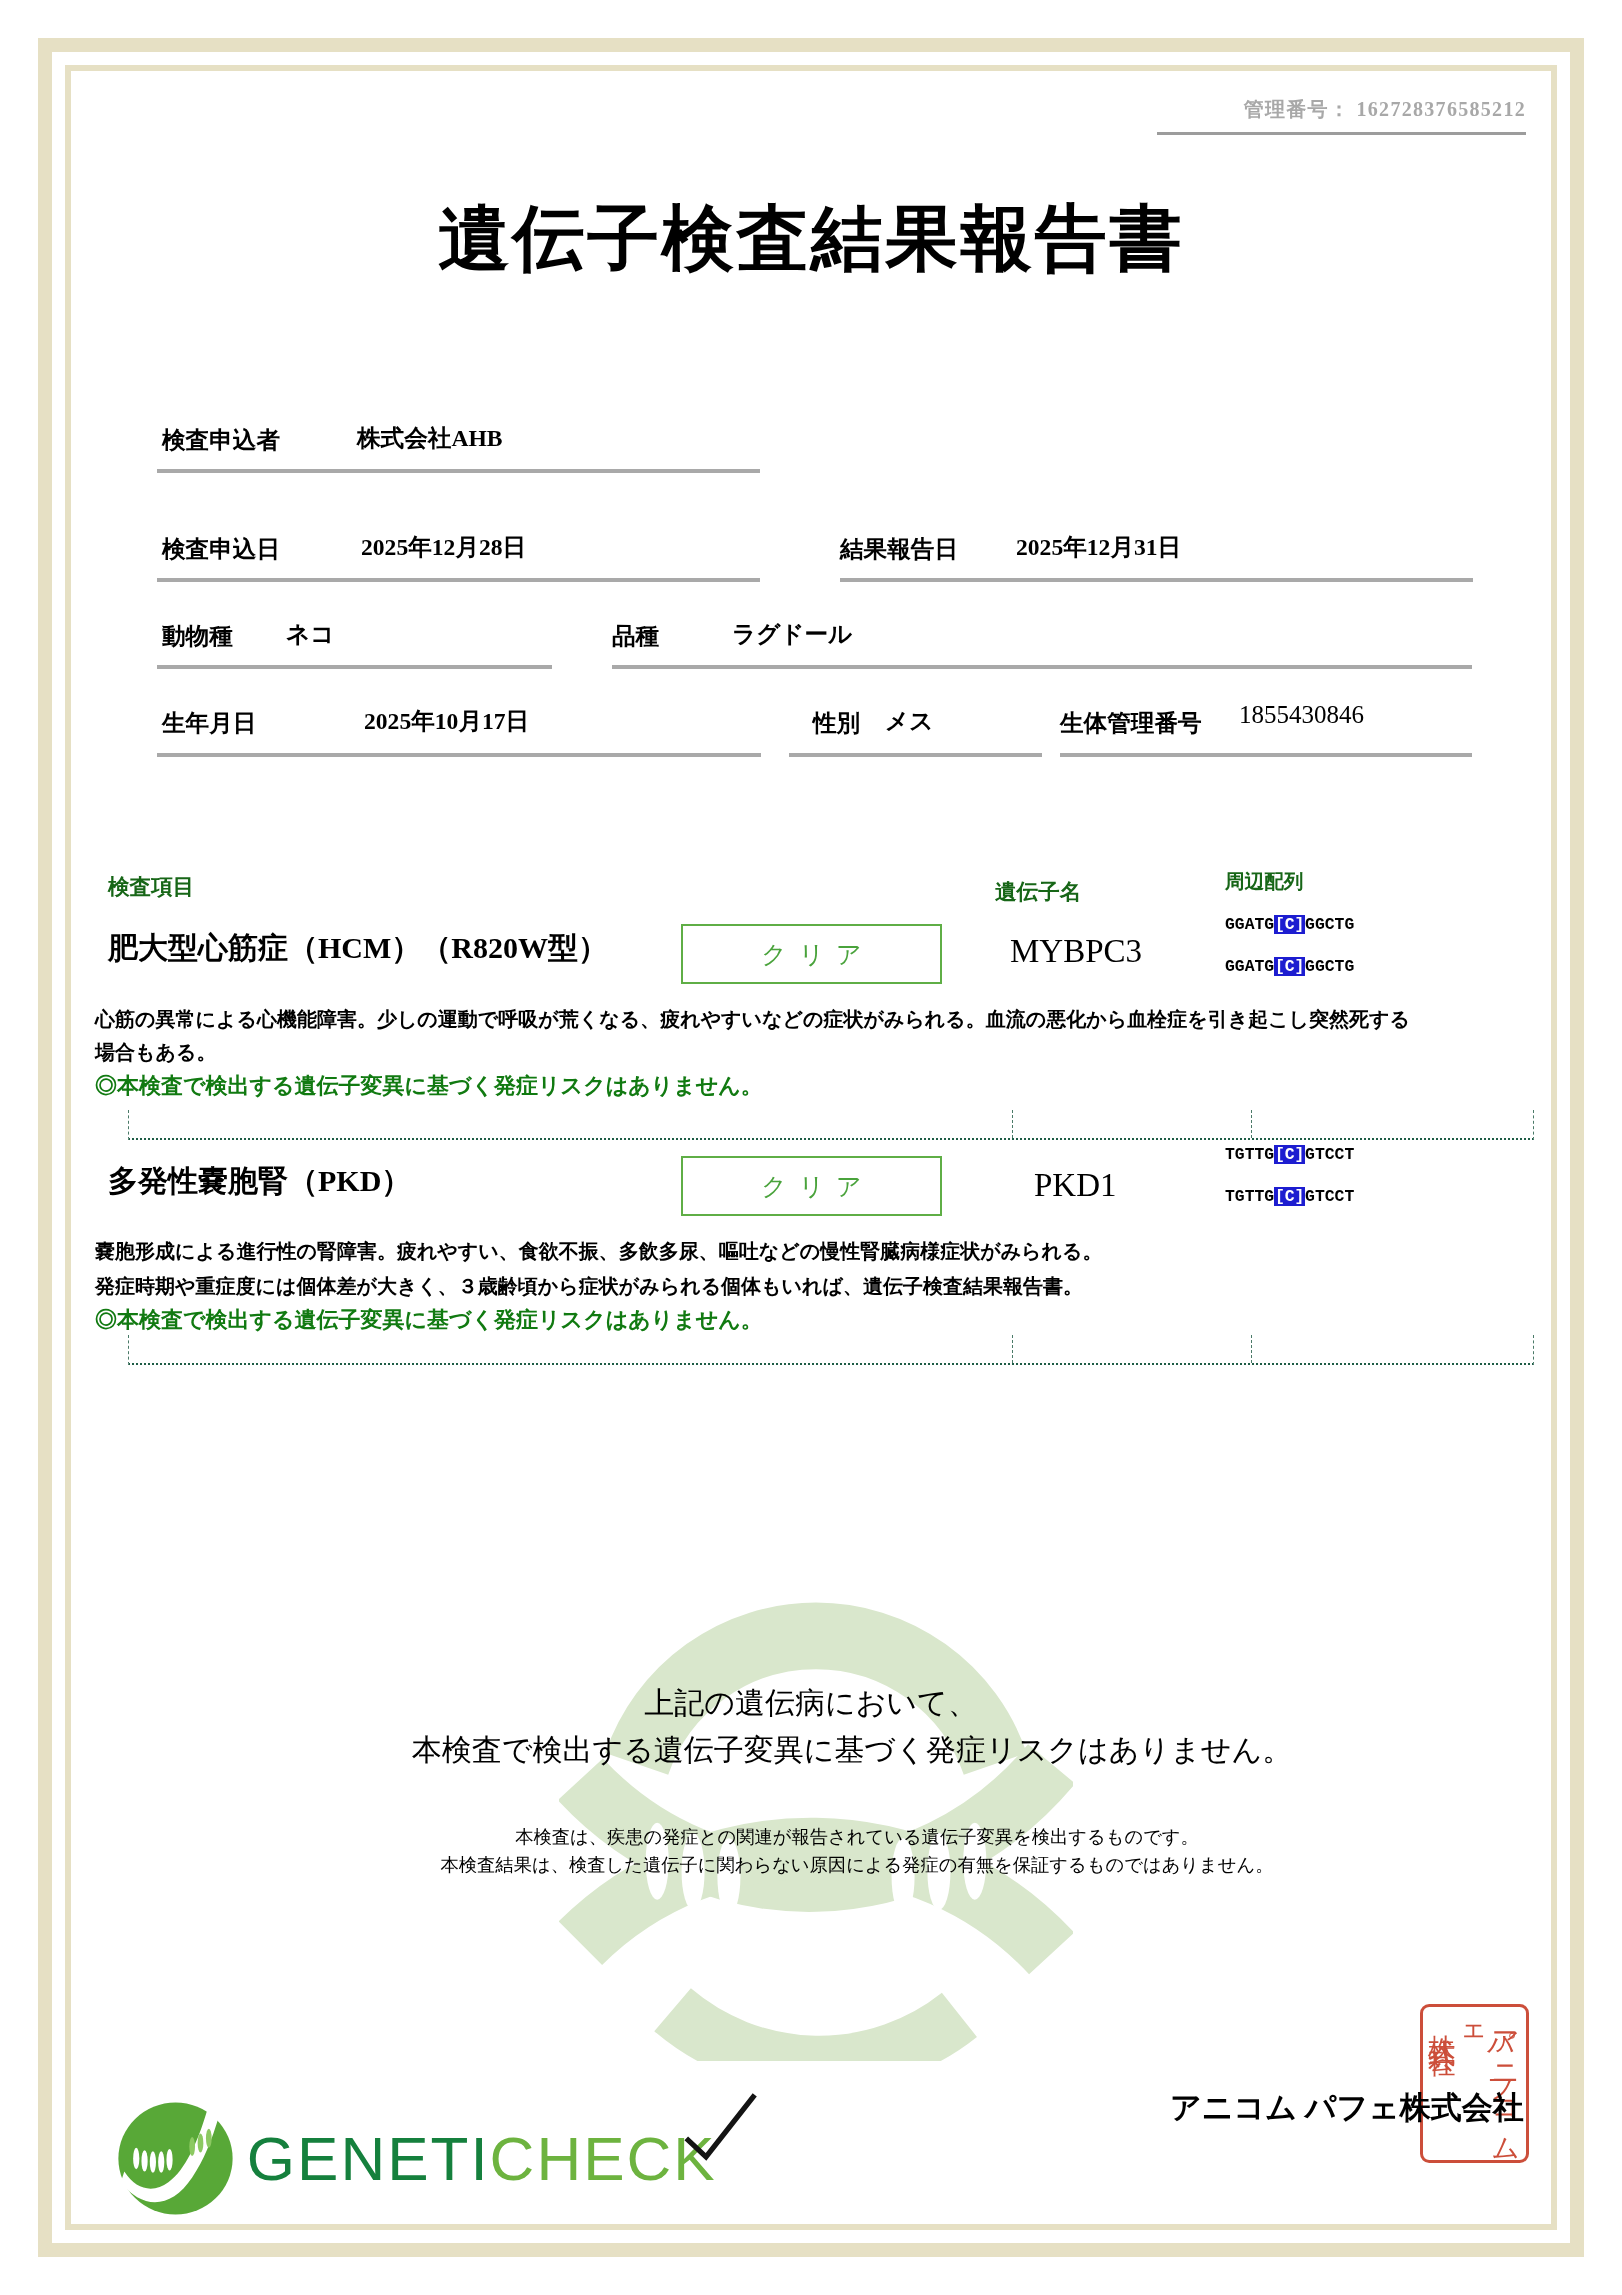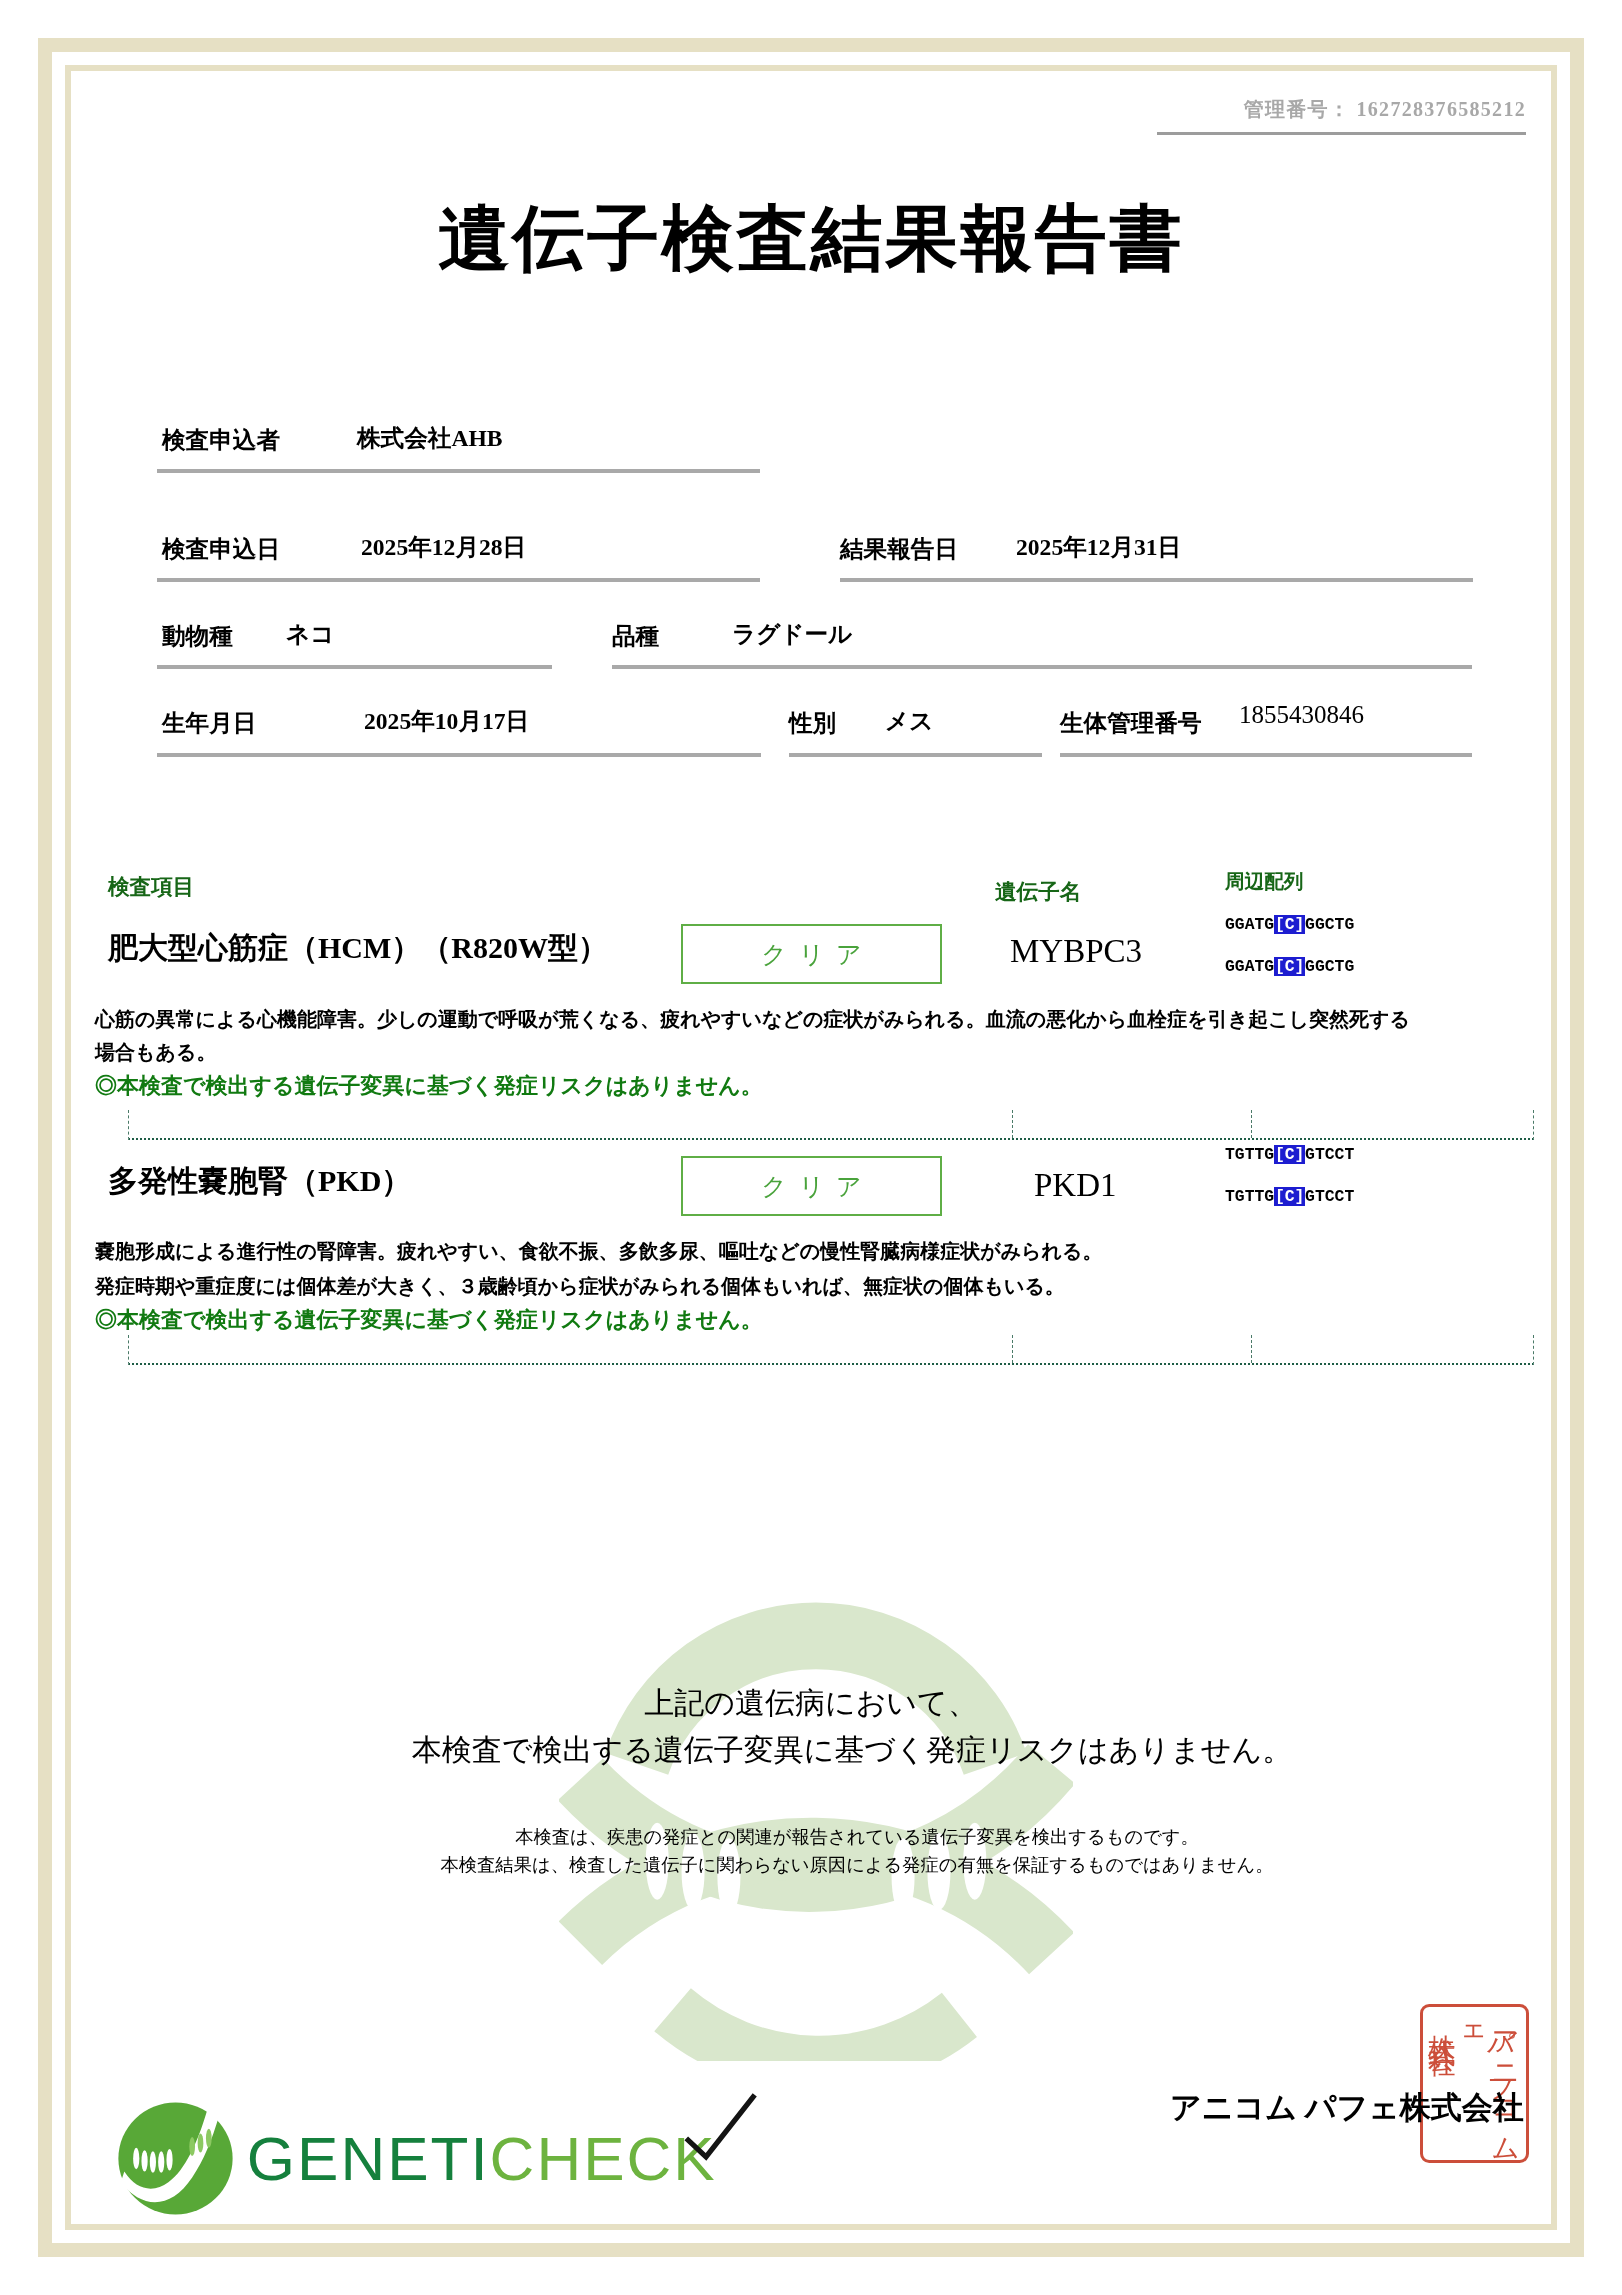--- a/index.html
+++ b/index.html
@@ -87,21 +87,21 @@
   <div class="lbl" style="left:162px;top:620px;">動物種</div>
   <div class="val" style="left:286px;top:618px;">ネコ</div>
   <div class="uline" style="left:157px;top:665px;width:395px;"></div>
   <div class="lbl" style="left:612px;top:620px;">品種</div>
   <div class="val" style="left:732px;top:618px;">ラグドール</div>
   <div class="uline" style="left:612px;top:665px;width:860px;"></div>
 
   <div class="lbl" style="left:162px;top:707px;">生年月日</div>
   <div class="val" style="left:364px;top:705px;">2025年10月17日</div>
   <div class="uline" style="left:157px;top:753px;width:604px;"></div>
-  <div class="lbl" style="left:789px;top:707px;">性別</div>
+  <div class="lbl" style="left:813px;top:707px;">性別</div>
   <div class="val" style="left:885px;top:705px;">メス</div>
   <div class="uline" style="left:789px;top:753px;width:253px;"></div>
   <div class="lbl" style="left:1060px;top:707px;">生体管理番号</div>
   <div class="val" style="left:1239px;top:701px;font-weight:400;font-size:25px;">1855430846</div>
   <div class="uline" style="left:1060px;top:753px;width:412px;"></div>
 
   <div class="sec-h" style="left:108px;top:872px;">検査項目</div>
   <div class="sec-h" style="left:995px;top:877px;">遺伝子名</div>
   <div class="sec-h" style="left:1225px;top:868px;font-size:19.6px;">周辺配列</div>
 
@@ -129,21 +129,21 @@
     <span>クリア</span>
   </div>
   <div class="gene" style="left:1013px;top:1167px;">PKD1</div>
   <div class="seq" style="left:1225px;top:1145px;">
     <span>TGTTG</span><span class="var">[C]</span><span>GTCCT</span>
   </div>
   <div class="seq" style="left:1225px;top:1187px;">
     <span>TGTTG</span><span class="var">[C]</span><span>GTCCT</span>
   </div>
   <div class="desc" style="left:95px;top:1238px;">嚢胞形成による進行性の腎障害。疲れやすい、食欲不振、多飲多尿、嘔吐などの慢性腎臓病様症状がみられる。</div>
-  <div class="desc" style="left:95px;top:1273px;">発症時期や重症度には個体差が大きく、３歳齢頃から症状がみられる個体もいれば、無症状の個体もいる。</div>
+  <div class="desc" style="left:95px;top:1273px;">発症時期や重症度には個体差が大きく、３歳齢頃から症状がみられる個体もいれば、遺伝子検査結果報告書。</div>
   <div class="risk" style="left:95px;top:1305px;">◎本検査で検出する遺伝子変異に基づく発症リスクはありません。</div>
   <div class="sep" style="left:128px;top:1335px;">
     <div class="tick" style="left:883px;"></div>
     <div class="tick" style="left:1122px;"></div>
   </div>
 
   <svg class="watermark" viewBox="0 0 200 180">
     <g fill="none" stroke="#d9e7cc" stroke-width="26">
       <path d="M30,64 A74,74 0 0 1 170,64"></path>
       <path d="M8,70 C58,124 142,124 192,64" stroke-width="24"></path>

